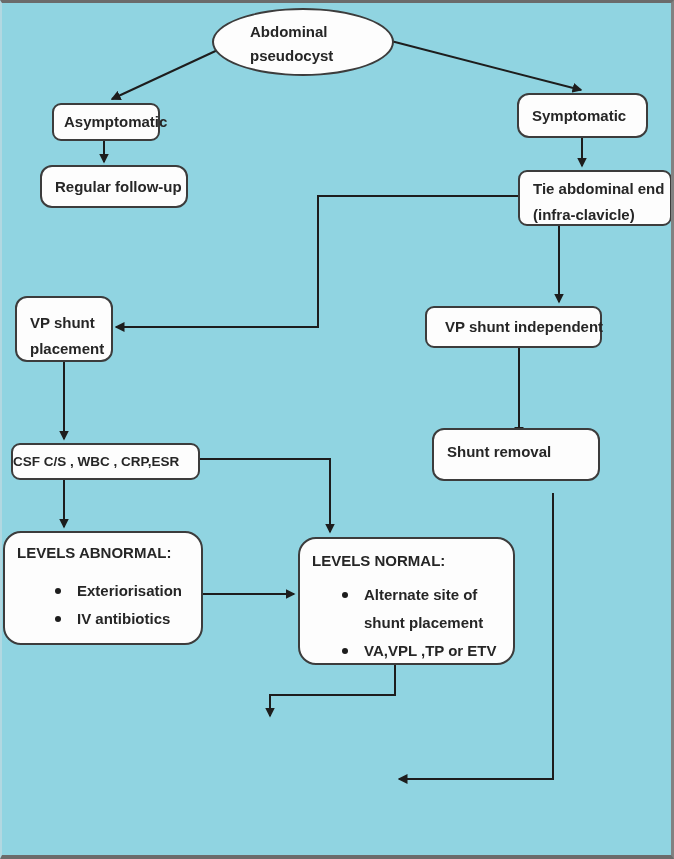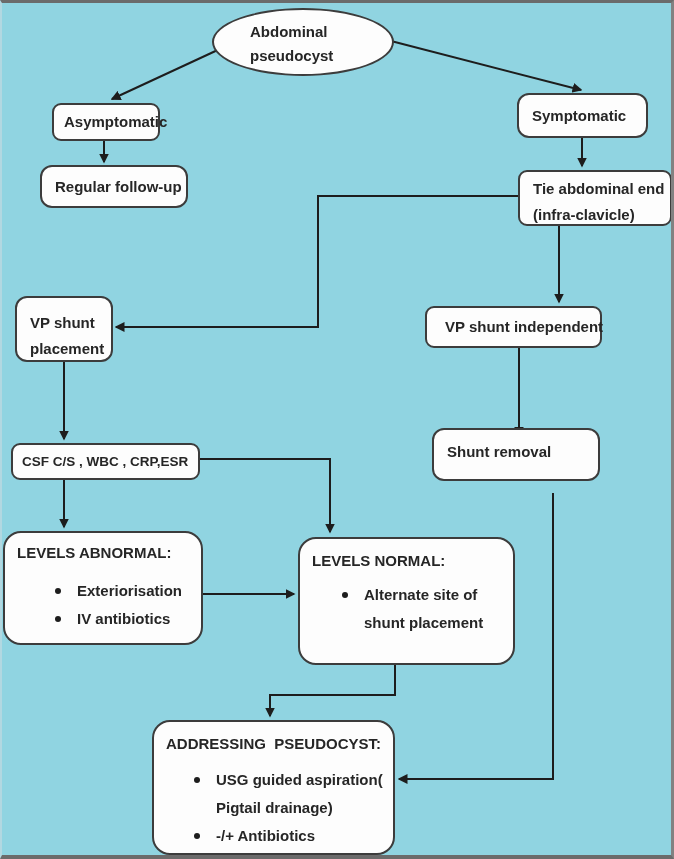--- a/index.html
+++ b/index.html
@@ -49,21 +49,21 @@
   .bullet-text { flex: 1 1 auto; }
 
   
   #n-root   { left: 212px; top: 8px;   width: 182px; height: 68px; }
   #n-asym   { left: 52px;  top: 103px; width: 108px; height: 38px; padding-left: 10px; }
   #n-reg    { left: 40px;  top: 165px; width: 148px; height: 43px; padding-left: 13px; border-radius: 12px; }
   #n-symp   { left: 517px; top: 93px;  width: 131px; height: 45px; padding-left: 13px; border-radius: 12px; }
   #n-tie    { left: 518px; top: 170px; width: 154px; height: 56px; padding: 4px 0 0 13px; }
   #n-vpdep  { left: 15px;  top: 296px; width: 98px;  height: 66px; padding: 12px 0 0 13px; border-radius: 12px; }
   #n-vpind  { left: 425px; top: 306px; width: 177px; height: 42px; padding-left: 18px; }
-  #n-csf    { left: 11px;  top: 443px; width: 189px; height: 37px; padding-left: 9px; font-size: 13.5px; align-items: center; }
+  #n-csf    { left: 11px;  top: 443px; width: 189px; height: 37px; font-size: 13.5px; align-items: center; }
   #n-srem   { left: 432px; top: 428px; width: 168px; height: 53px; padding: 9px 0 0 13px; border-radius: 12px; }
   #n-labn   { left: 3px;   top: 531px; width: 200px; height: 114px; padding: 10px 8px 0 12px; }
   #n-lnorm  { left: 298px; top: 537px; width: 217px; height: 128px; padding: 12px 6px 0 12px; }
   #n-addr   { left: 152px; top: 720px; width: 243px; height: 135px; padding: 12px 10px 0 12px; }
   #n-lnorm .bullets { margin-top: 10px; }
   #n-lnorm .bullet-dot { margin-left: 30px; }
   #n-labn .bullets { margin-top: 14px; }
   #n-addr .bullet-dot { margin-left: 28px; }
 </style>
 </head>
@@ -147,31 +147,22 @@
     </div>
   </div>
 
   <div class="node bigbox" id="n-lnorm">
     <div class="hdr">LEVELS NORMAL:</div>
     <div class="bullets">
       <div class="bullet-row">
         <span class="bullet-dot"></span>
         <span class="bullet-text">Alternate site of shunt placement</span>
       </div>
+      <div class="bullet-row">
+        <span class="bullet-dot"></span>
+        <span class="bullet-text">VA,VPL ,TP or ETV</span>
+      </div>
     </div>
   </div>
 
-  <div class="node bigbox" id="n-addr">
-    <div class="hdr">ADDRESSING  PSEUDOCYST:</div>
-    <div class="bullets">
-      <div class="bullet-row">
-        <span class="bullet-dot"></span>
-        <span class="bullet-text">USG guided aspiration( Pigtail drainage)</span>
-      </div>
-      <div class="bullet-row">
-        <span class="bullet-dot"></span>
-        <span class="bullet-text">-/+ Antibiotics</span>
-      </div>
-    </div>
-  </div>
 
   <div class="frame"></div>
 </div>
 
 </body></html>

